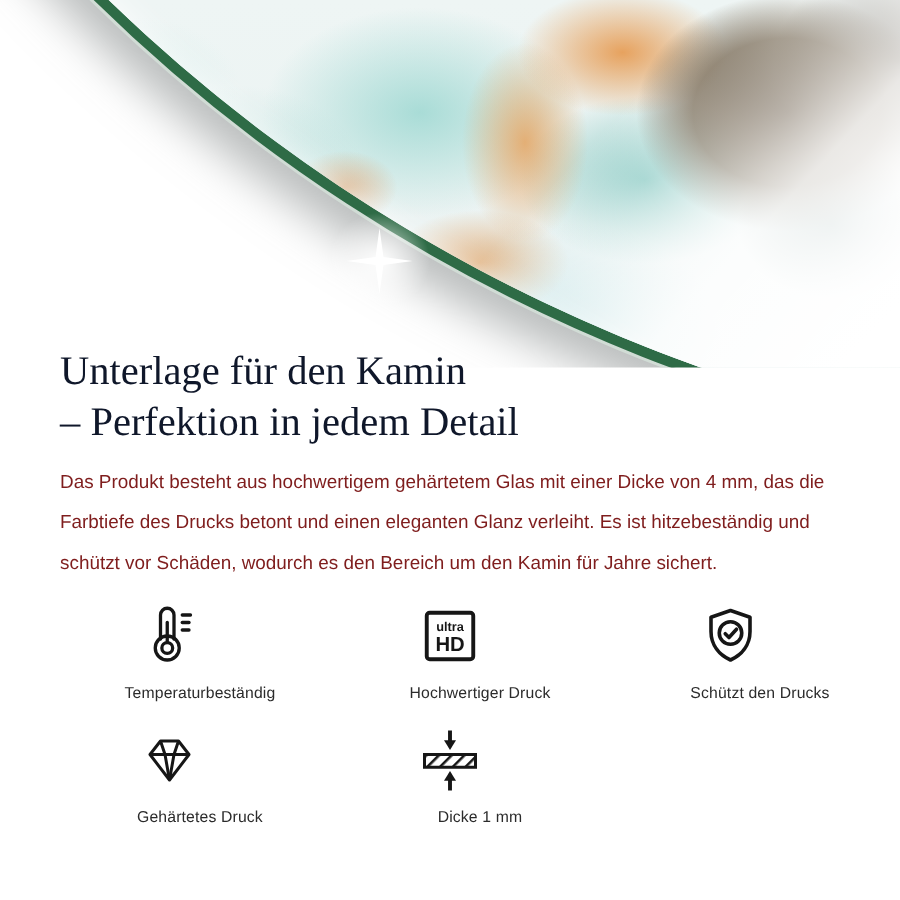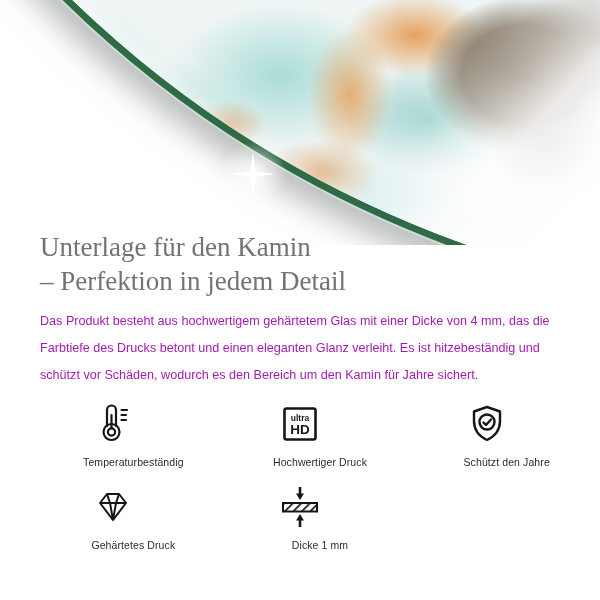--- a/index.html
+++ b/index.html
@@ -43,25 +43,25 @@
   }
   .sparkle {
     position:absolute; left:231px; top:152px; width:44px; height:44px; background:#ffffff;
     clip-path:polygon(50% 0%, 56% 44%, 100% 50%, 56% 56%, 50% 100%, 44% 56%, 0% 50%, 44% 44%);
   }
 
   
   .title {
     position:absolute; left:40px; top:230px; width:540px;
     font-family:"Liberation Serif","DejaVu Serif",serif; font-weight:400;
-    font-size:27px; line-height:34px; color:#737373; white-space:pre-line;
+    font-size:27px; line-height:34px; color:#0f172a; white-space:pre-line;
   }
   .description {
     position:absolute; left:40px; top:308px; width:555px;
-    font-size:12.6px; line-height:27px; color:#a21caf; white-space:pre;
+    font-size:12.6px; line-height:27px; color:#7f1d1d; white-space:pre;
     overflow:hidden;
   }
 
   
   .features {
     position:absolute; left:20px; top:401px; width:560px;
     display:grid; grid-template-columns:repeat(3, 1fr); row-gap:16px;
   }
   .feature { display:flex; flex-direction:column; align-items:center; }
   .icon-box { height:46px; width:46px; display:flex; justify-content:center; }
@@ -120,21 +120,21 @@
   </div>
 
   <div class="feature">
     <div class="icon-box">
       <svg width="46" height="46" viewBox="0 0 46 46" fill="none" stroke="#161616" stroke-width="2.4" stroke-linecap="round" stroke-linejoin="round">
         <path d="M23 6 L36 10.5 V20 C36 29 30.5 35.5 23 39 C15.5 35.5 10 29 10 20 V10.5 Z"></path>
         <circle cx="23" cy="21" r="7.5"></circle>
         <polyline points="19.5,21.5 22,24 27,18.5"></polyline>
       </svg>
     </div>
-    <div class="feature-label">Schützt den Jahre</div>
+    <div class="feature-label">Schützt den Drucks</div>
   </div>
 
   <div class="feature">
     <div class="icon-box">
       <svg width="46" height="46" viewBox="0 0 46 46" fill="none" stroke="#161616" stroke-width="2" stroke-linejoin="round">
         <path d="M10 19 L17 10 H29 L36 19 L23 36 Z"></path>
         <line x1="10" y1="19" x2="36" y2="19"></line>
         <path d="M17 10 L20 19 L23 36"></path>
         <path d="M29 10 L26 19 L23 36"></path>
       </svg>

